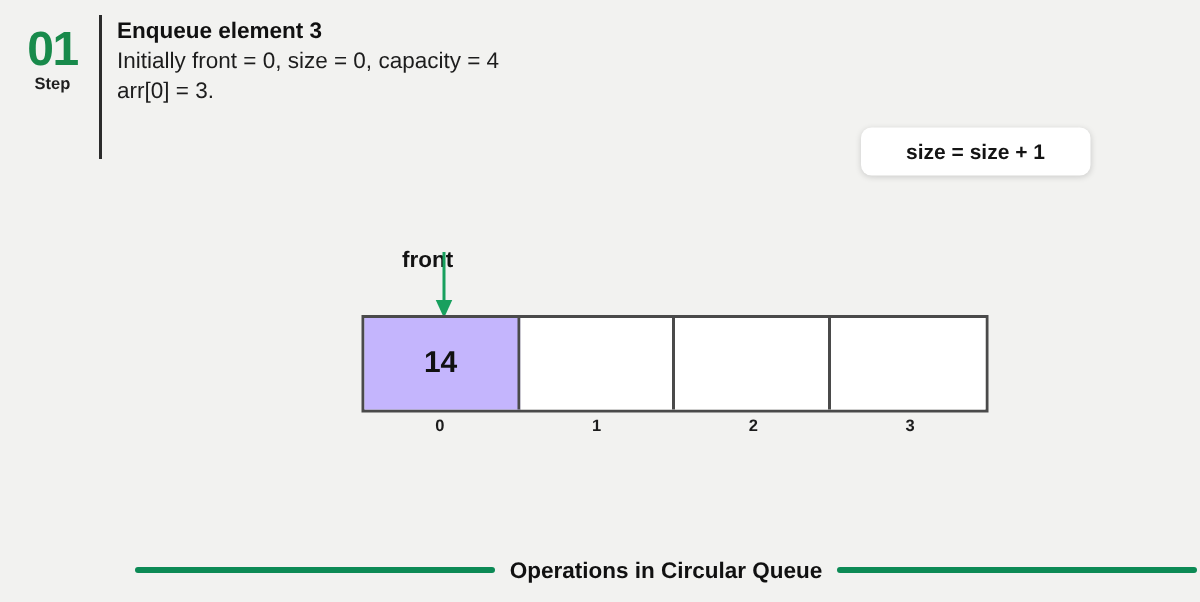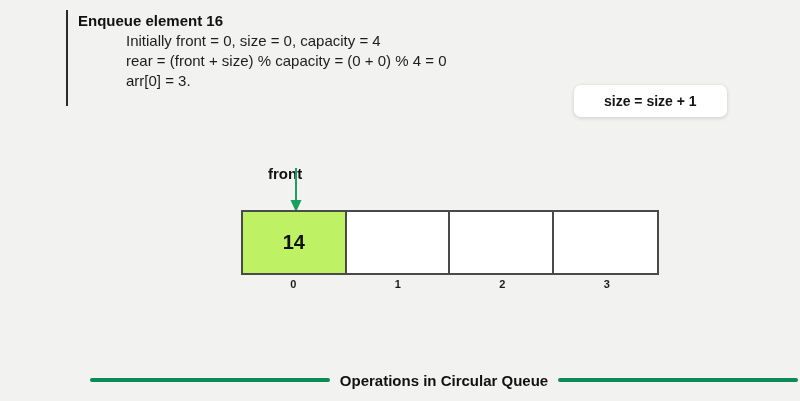--- a/index.html
+++ b/index.html
@@ -64,21 +64,20 @@
     font-weight: bold;
     color: #111111;
     line-height: 20px;
     white-space: nowrap;
   }
   .header-line {
     font-size: 15px;
     color: #1d1d1d;
     line-height: 20px;
     white-space: nowrap;
-    margin-left: 48px;
   }
 
   
   .size-badge {
     position: absolute;
     left: 574px;
     top: 85px;
     padding: 8px 30px;
     background: #ffffff;
     border-radius: 7px;
@@ -141,21 +140,21 @@
     justify-content: center;
     font-size: 20px;
     font-weight: bold;
     color: #111111;
     background: #ffffff;
   }
   .cell:last-child {
     border-right: none;
   }
   .cell.filled {
-    background: #bef264;
+    background: #c4b5fd;
   }
   .index-row {
     position: absolute;
     left: 241px;
     top: 148px;
     width: 418px;
     display: flex;
   }
   .index-label {
     width: 104.5px;
@@ -195,27 +194,30 @@
     font-weight: bold;
     color: #111111;
     white-space: nowrap;
   }
 </style>
 </head>
 <body>
 
 <div class="header">
 
+  <div class="step-block">
+    <div class="step-number">01</div>
+    <div class="step-word">Step</div>
+  </div>
 
   <div class="header-divider"></div>
 
   <div class="header-text">
-    <div class="header-title">Enqueue element 16</div>
+    <div class="header-title">Enqueue element 3</div>
     <div class="header-line">Initially front = 0, size = 0, capacity = 4</div>
-    <div class="header-line">rear = (front + size) % capacity = (0 + 0) % 4 = 0</div>
     <div class="header-line">arr[0] = 3.</div>
   </div>
 
   <div class="size-badge">size = size + 1</div>
 </div>
 
 <div class="diagram">
 
   <div class="front-label">front</div>
 

